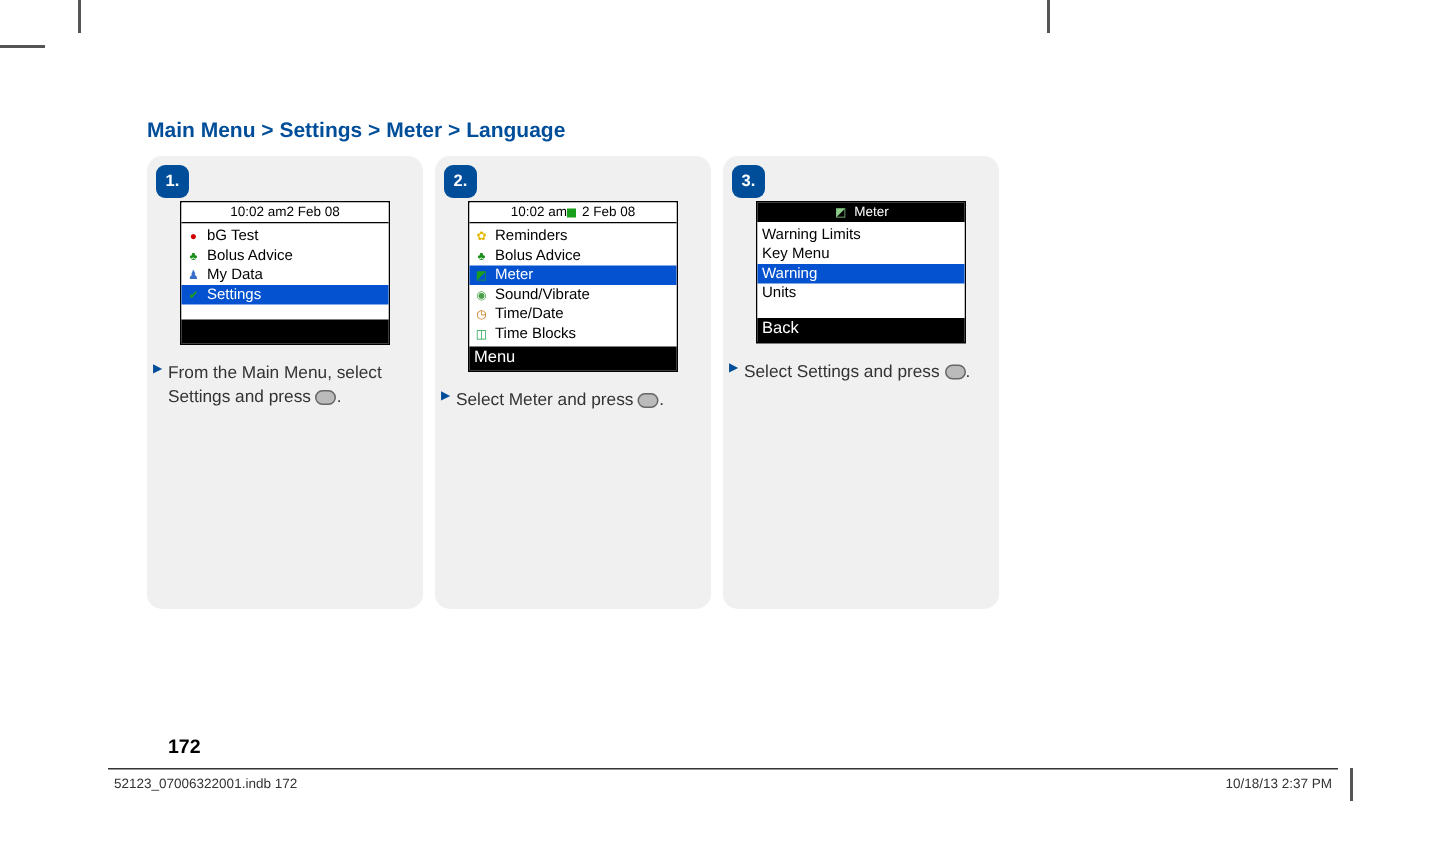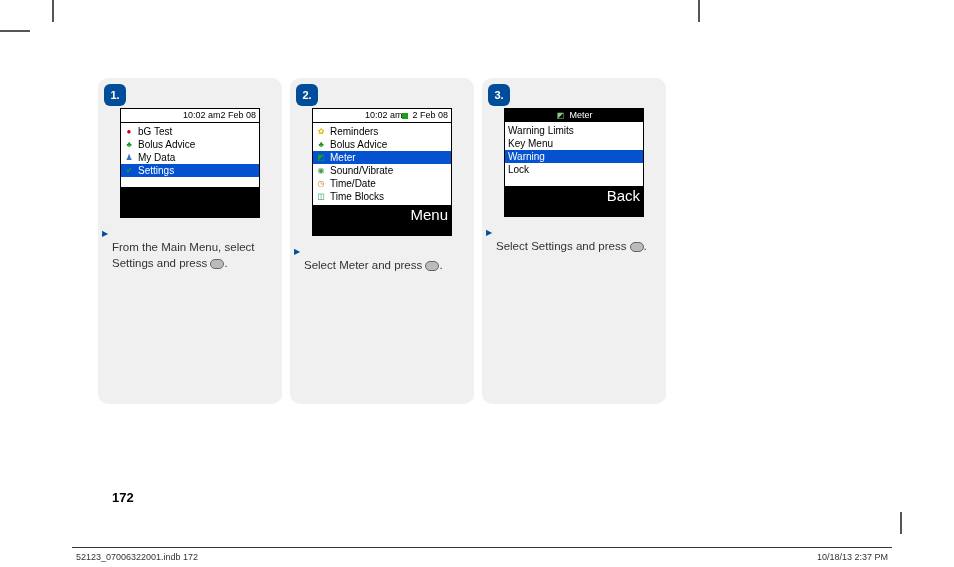--- a/index.html
+++ b/index.html
@@ -70,21 +70,21 @@
     width: 140px;
     background: #fff;
     border: 1px solid #000;
     font-size: 10px;
     line-height: 1.25;
   }
   .screen-status {
     background: #fff;
     color: #000;
     display: flex;
-    justify-content: flex-end;
+    justify-content: center;
     padding: 1px 3px;
     font-size: 9px;
     border-bottom: 1px solid #000;
   }
   .screen-title {
     background: #000;
     color: #fff;
     text-align: center;
     padding: 1px 0;
     font-size: 9px;
@@ -107,23 +107,22 @@
     height: 13px;
   }
   .screen-row.selected {
     background: #0452cf;
     color: #fff;
   }
   .screen-footer {
     background: #000;
     color: #fff;
     padding: 1px 3px;
-    font-size: 15px;
-    height: 30px;
-    text-align: right;
+    font-size: 11px;
+    height: 16px;
   }
   .mini-icon {
     width: 10px; height: 10px;
     display: inline-flex;
     align-items: center;
     justify-content: center;
     font-size: 8px;
   }
   .drop  { color: #d10000; }
   .bolus { color: #1a8f1a; }
@@ -132,21 +131,21 @@
   .bell  { color: #e6b800; }
   .meter { color: #1a9f1a; }
   .sound { color: #4a9f4a; }
   .clock { color: #c97a1a; }
   .blocks{ color: #1a9f4a; }
   .tiny-sq {
     width: 6px; height: 6px; background: #1a9f1a;
     display: inline-block;
   }
   .instruction {
-    padding: 22px 10px 0 14px;
+    padding: 12px 10px 0 14px;
     font-size: 11.5px;
     line-height: 1.35;
     color: #333;
     position: relative;
   }
   .instruction::before {
     content: "▶";
     color: #004e9a;
     position: absolute;
     left: 4px;
@@ -173,38 +172,38 @@
     position: absolute;
     left: 72px;
     top: 512px;
     width: 820px;
     border-top: 1px solid #333;
     display: flex;
     justify-content: space-between;
     padding: 4px 4px 0 4px;
     font-size: 9px;
     color: #333;
-    margin-top: 35px;
   }
   .footer-bar {
     position: absolute;
     right: 52px;
     top: 512px;
     width: 2px; height: 22px;
     background: #555;
   }
 </style>
 </head>
 <body>
 
 <div class="crop-top-left"></div>
 <div class="crop-top-left-h"></div>
 <div class="crop-top-right"></div>
 
 <div class="page">
+  <div class="breadcrumb">Main Menu &gt; Settings &gt; Meter &gt; Language</div>
 
   <div class="steps">
 
     <div class="step">
       <div class="badge">1.</div>
       <div class="screen">
         <div class="screen-status">
           <span>10:02 am</span>
           <span>2 Feb 08</span>
         </div>
@@ -287,21 +286,21 @@
           <div class="screen-row">
             <span>Warning Limits</span>
           </div>
           <div class="screen-row">
             <span>Key Menu</span>
           </div>
           <div class="screen-row selected">
             <span>Warning</span>
           </div>
           <div class="screen-row">
-            <span>Lock</span>
+            <span>Units</span>
           </div>
         </div>
         <div class="screen-footer">Back</div>
       </div>
       <div class="instruction">
         <span>Select Settings and press </span><span class="press-btn"></span><span>.</span>
       </div>
     </div>
 
   </div>

